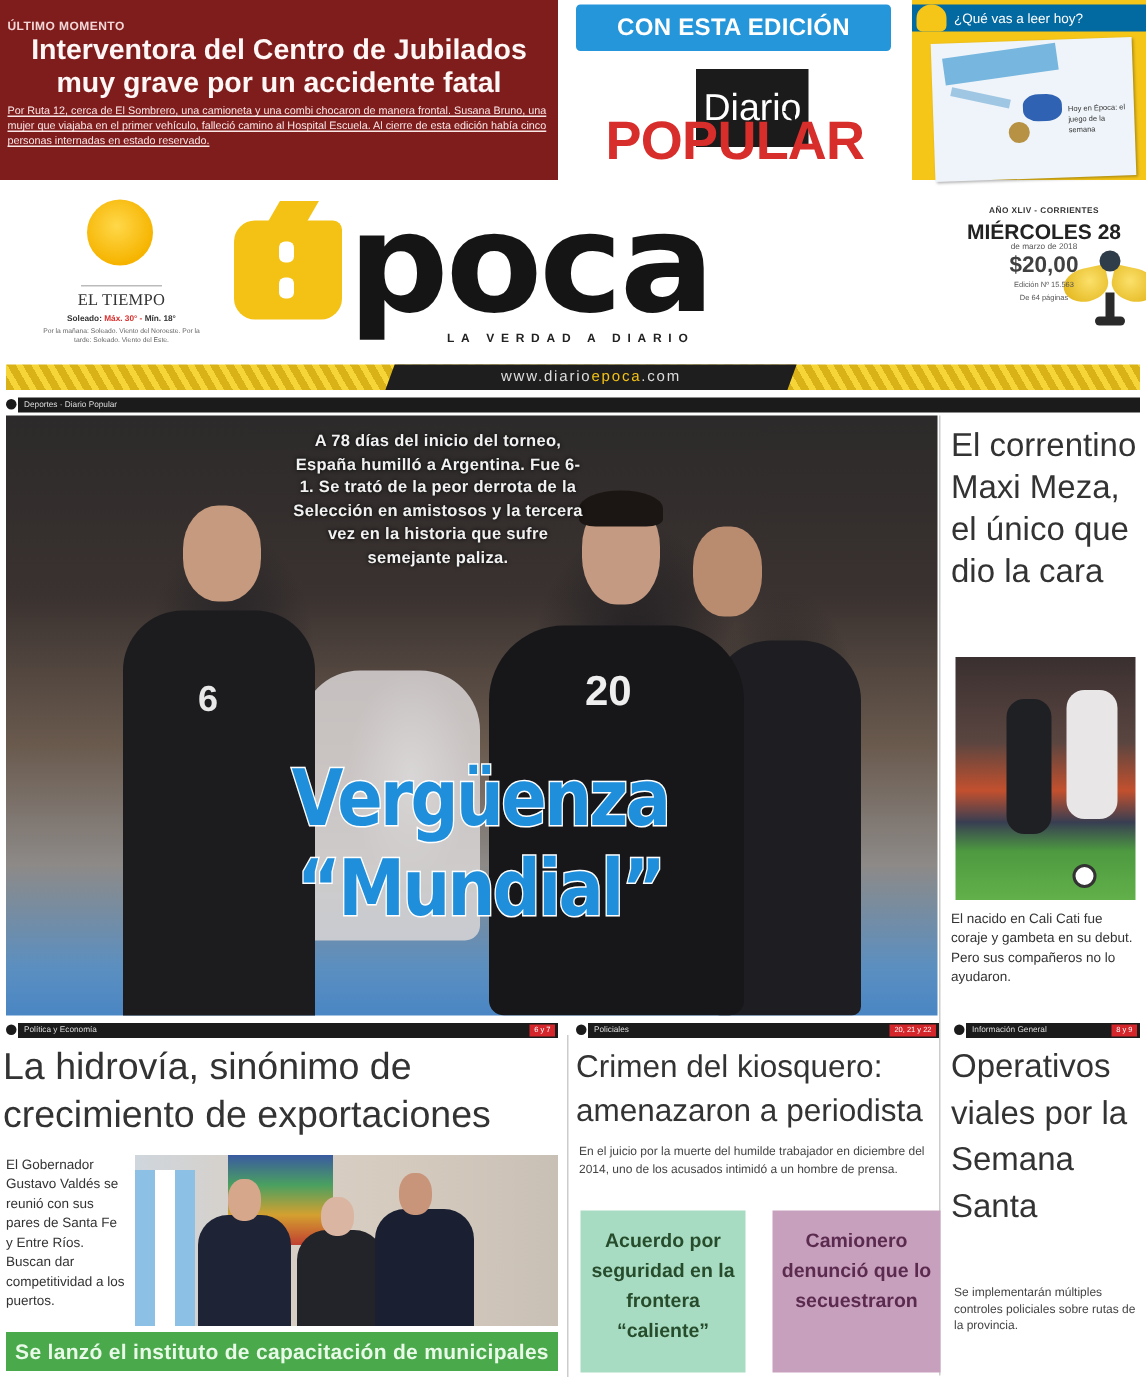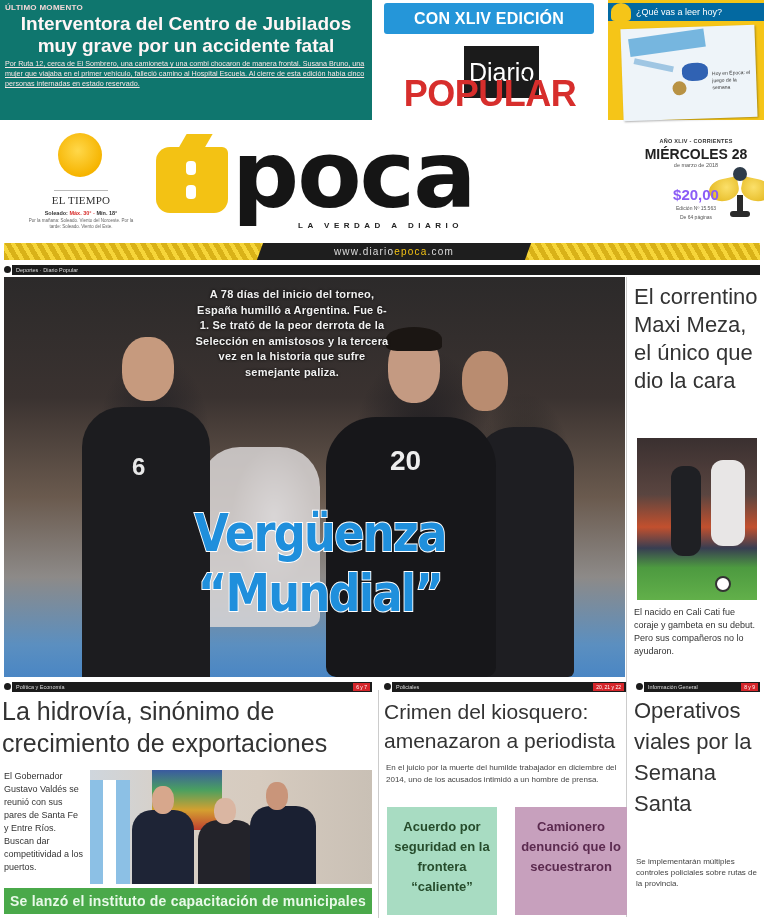--- a/index.html
+++ b/index.html
@@ -1,21 +1,21 @@
 <!DOCTYPE html>
 <html><head>
 <meta charset="utf-8">
 <style>
   * { box-sizing: border-box; margin: 0; padding: 0; }
   html, body { width: 764px; height: 918px; background: #fff; overflow: hidden; font-family: "Liberation Sans", sans-serif; }
   .page { position: relative; width: 764px; height: 918px; background: #fff; }
 
   
   .top-strip { position: absolute; left: 0; top: 0; width: 764px; height: 120px; }
-  .breaking { position: absolute; left: 0; top: 0; width: 372px; height: 120px; background: #0f766e; color: #fff; padding: 3px 5px; }
+  .breaking { position: absolute; left: 0; top: 0; width: 372px; height: 120px; background: #7f1d1d; color: #fff; padding: 13px 5px; }
   .breaking .kicker { font-size: 8px; font-weight: bold; letter-spacing: 0.3px; color: #f3d7d7; }
   .breaking .headline { font-family: "Liberation Sans Narrow", "Liberation Sans", sans-serif; font-weight: bold; font-size: 19px; line-height: 22px; text-align: center; color: #fff6f6; margin-top: 1px; }
   .breaking .body { font-size: 7.2px; line-height: 10px; color: #fbe6e6; margin-top: 2px; text-decoration: underline; }
 
   .insert { position: absolute; left: 380px; top: 0; width: 222px; height: 120px; }
   .insert .tag { position: absolute; left: 4px; top: 3px; width: 210px; height: 31px; background: #2596d9; border-radius: 3px; color: #fff; font-weight: bold; font-size: 16px; text-align: center; line-height: 31px; letter-spacing: 0.2px; }
   .insert .diario { position: absolute; left: 84px; top: 46px; background: #1b1b1b; color: #fff; font-size: 25px; line-height: 28px; padding: 12px 5px; font-weight: normal; }
   .insert .diario-tail { position: absolute; left: 142px; top: 74px; width: 0; height: 0; border-left: 8px solid transparent; border-right: 0 solid transparent; border-top: 8px solid #1b1b1b; }
   .insert .popular { position: absolute; left: 10px; top: 74px; width: 200px; text-align: center; color: #d72e2c; font-weight: bold; font-size: 36px; line-height: 40px; letter-spacing: -0.5px; }
 
@@ -51,21 +51,21 @@
   .mascot .head { position: absolute; left: 28px; top: 2px; width: 14px; height: 14px; border-radius: 50%; background: #2f3c4a; }
   .mascot .wingl { position: absolute; left: 4px; top: 14px; width: 30px; height: 22px; background: radial-gradient(circle at 60% 40%, #fbe06a, #e0b010); border-radius: 50% 10% 50% 50%; transform: rotate(-12deg); }
   .mascot .wingr { position: absolute; left: 36px; top: 14px; width: 30px; height: 22px; background: radial-gradient(circle at 40% 40%, #fbe06a, #e0b010); border-radius: 10% 50% 50% 50%; transform: rotate(12deg); }
   .mascot .stem { position: absolute; left: 32px; top: 30px; width: 6px; height: 18px; background: #2a2a2a; }
   .mascot .base { position: absolute; left: 25px; top: 46px; width: 20px; height: 6px; background: #2a2a2a; border-radius: 3px; }
 
   .dateblock { position: absolute; left: 636px; top: 18px; width: 120px; text-align: center; color: #333; }
   .dateblock .year { font-size: 5.5px; font-weight: bold; letter-spacing: 0.3px; }
   .dateblock .day { font-size: 14px; font-weight: bold; margin-top: 2px; color: #222; }
   .dateblock .month { font-size: 5.5px; color: #555; }
-  .dateblock .price { font-size: 15px; font-weight: bold; margin-top: 18px; color: #8b5cf6; }
+  .dateblock .price { font-size: 15px; font-weight: bold; margin-top: 0; color: #404040; }
   .dateblock .edition { font-size: 5px; color: #555; margin-top: 2px; line-height: 7px; }
 
   
   .urlband { position: absolute; left: 4px; top: 243px; width: 756px; height: 17px; background: repeating-linear-gradient(60deg, #d9b218 0 5px, #f6d539 5px 9px); }
   .urlband .center { position: absolute; left: 256px; top: 0; width: 268px; height: 17px; background: #1e1e1e; transform: skewX(-20deg); }
   .urlband .url { position: absolute; left: 256px; top: 0; width: 268px; height: 17px; text-align: center; line-height: 17px; color: #ddd; font-size: 10px; letter-spacing: 1.2px; }
   .urlband .url .hl { color: #f3c214; }
 
   
   .secbar { position: absolute; height: 10px; background: #1b1b1b; }
@@ -134,21 +134,21 @@
 <div class="page">
 
   <div class="top-strip">
     <div class="breaking">
       <div class="kicker">ÚLTIMO MOMENTO</div>
       <div class="headline">Interventora del Centro de Jubilados muy grave por un accidente fatal</div>
       <div class="body">Por Ruta 12, cerca de El Sombrero, una camioneta y una combi chocaron de manera frontal. Susana Bruno, una mujer que viajaba en el primer vehículo, falleció camino al Hospital Escuela. Al cierre de esta edición había cinco personas internadas en estado reservado.</div>
     </div>
 
     <div class="insert">
-      <div class="tag">CON XLIV EDICIÓN</div>
+      <div class="tag">CON ESTA EDICIÓN</div>
       <div class="diario">Diario</div>
       <div class="diario-tail"></div>
       <div class="popular">POPULAR</div>
     </div>
 
     <div class="promo">
       <div class="bar">
         <div class="bar-icon"></div>
         <div class="bar-text">¿Qué vas a leer hoy?</div>
       </div>

